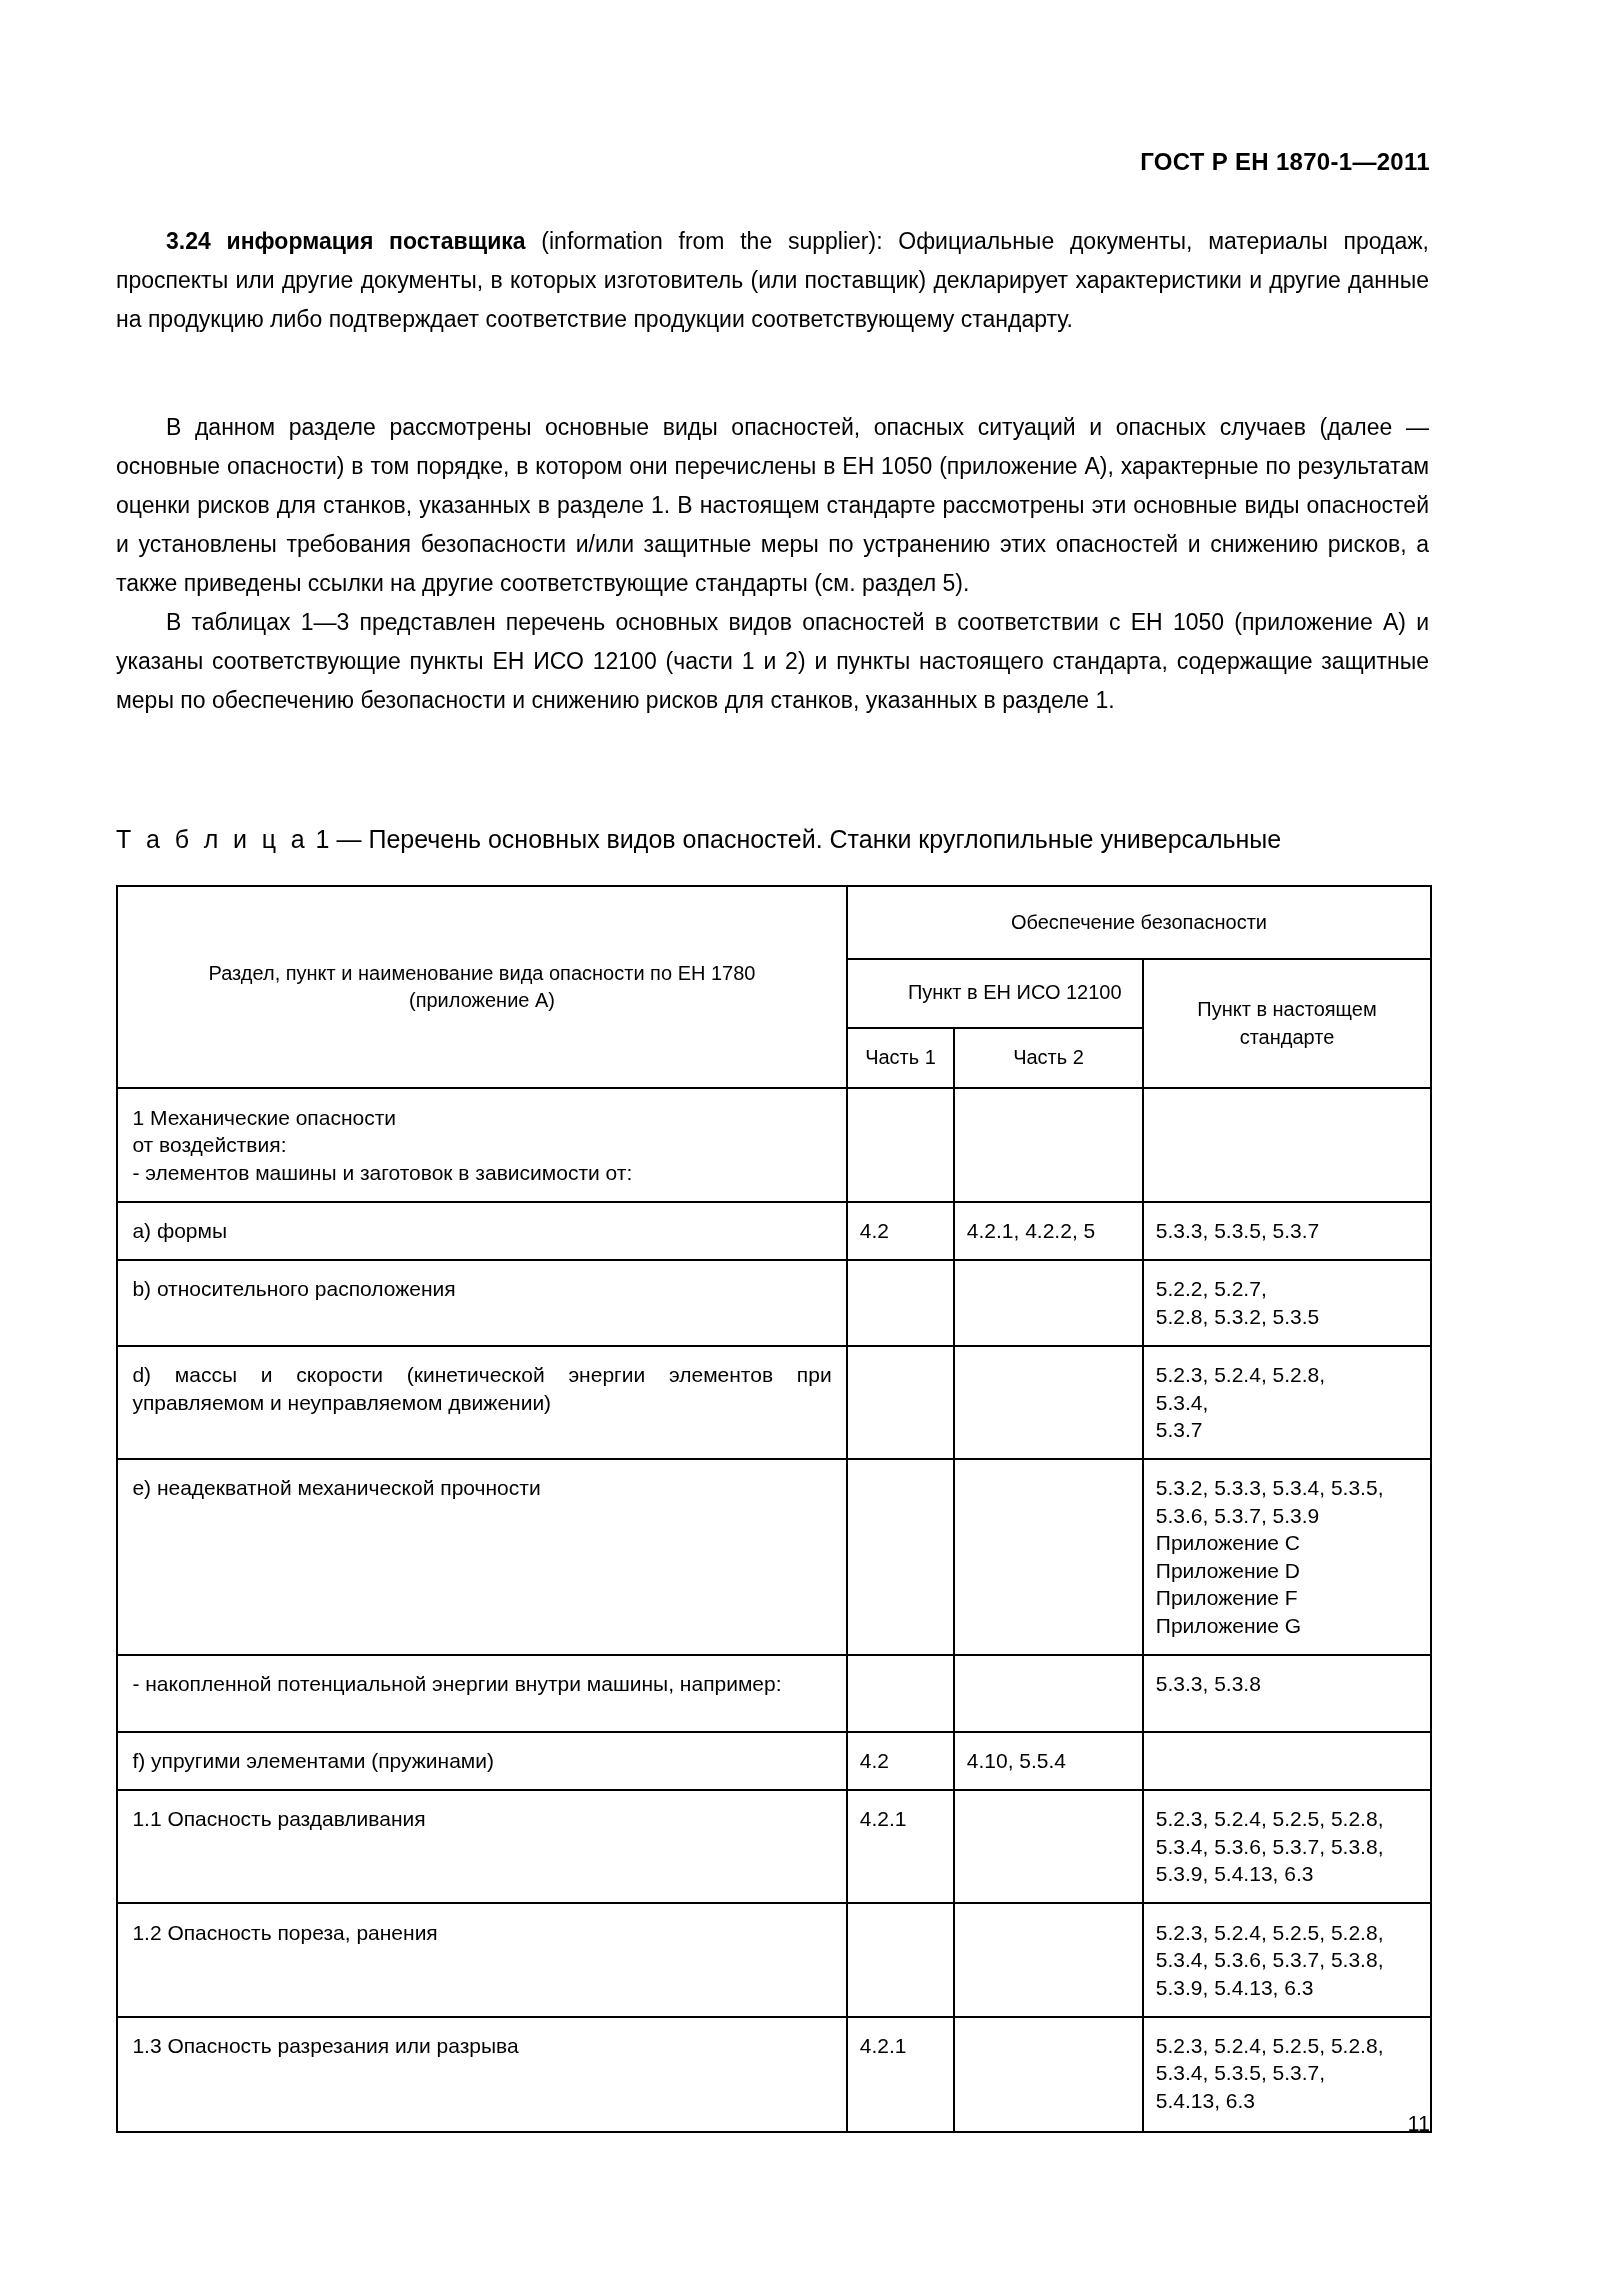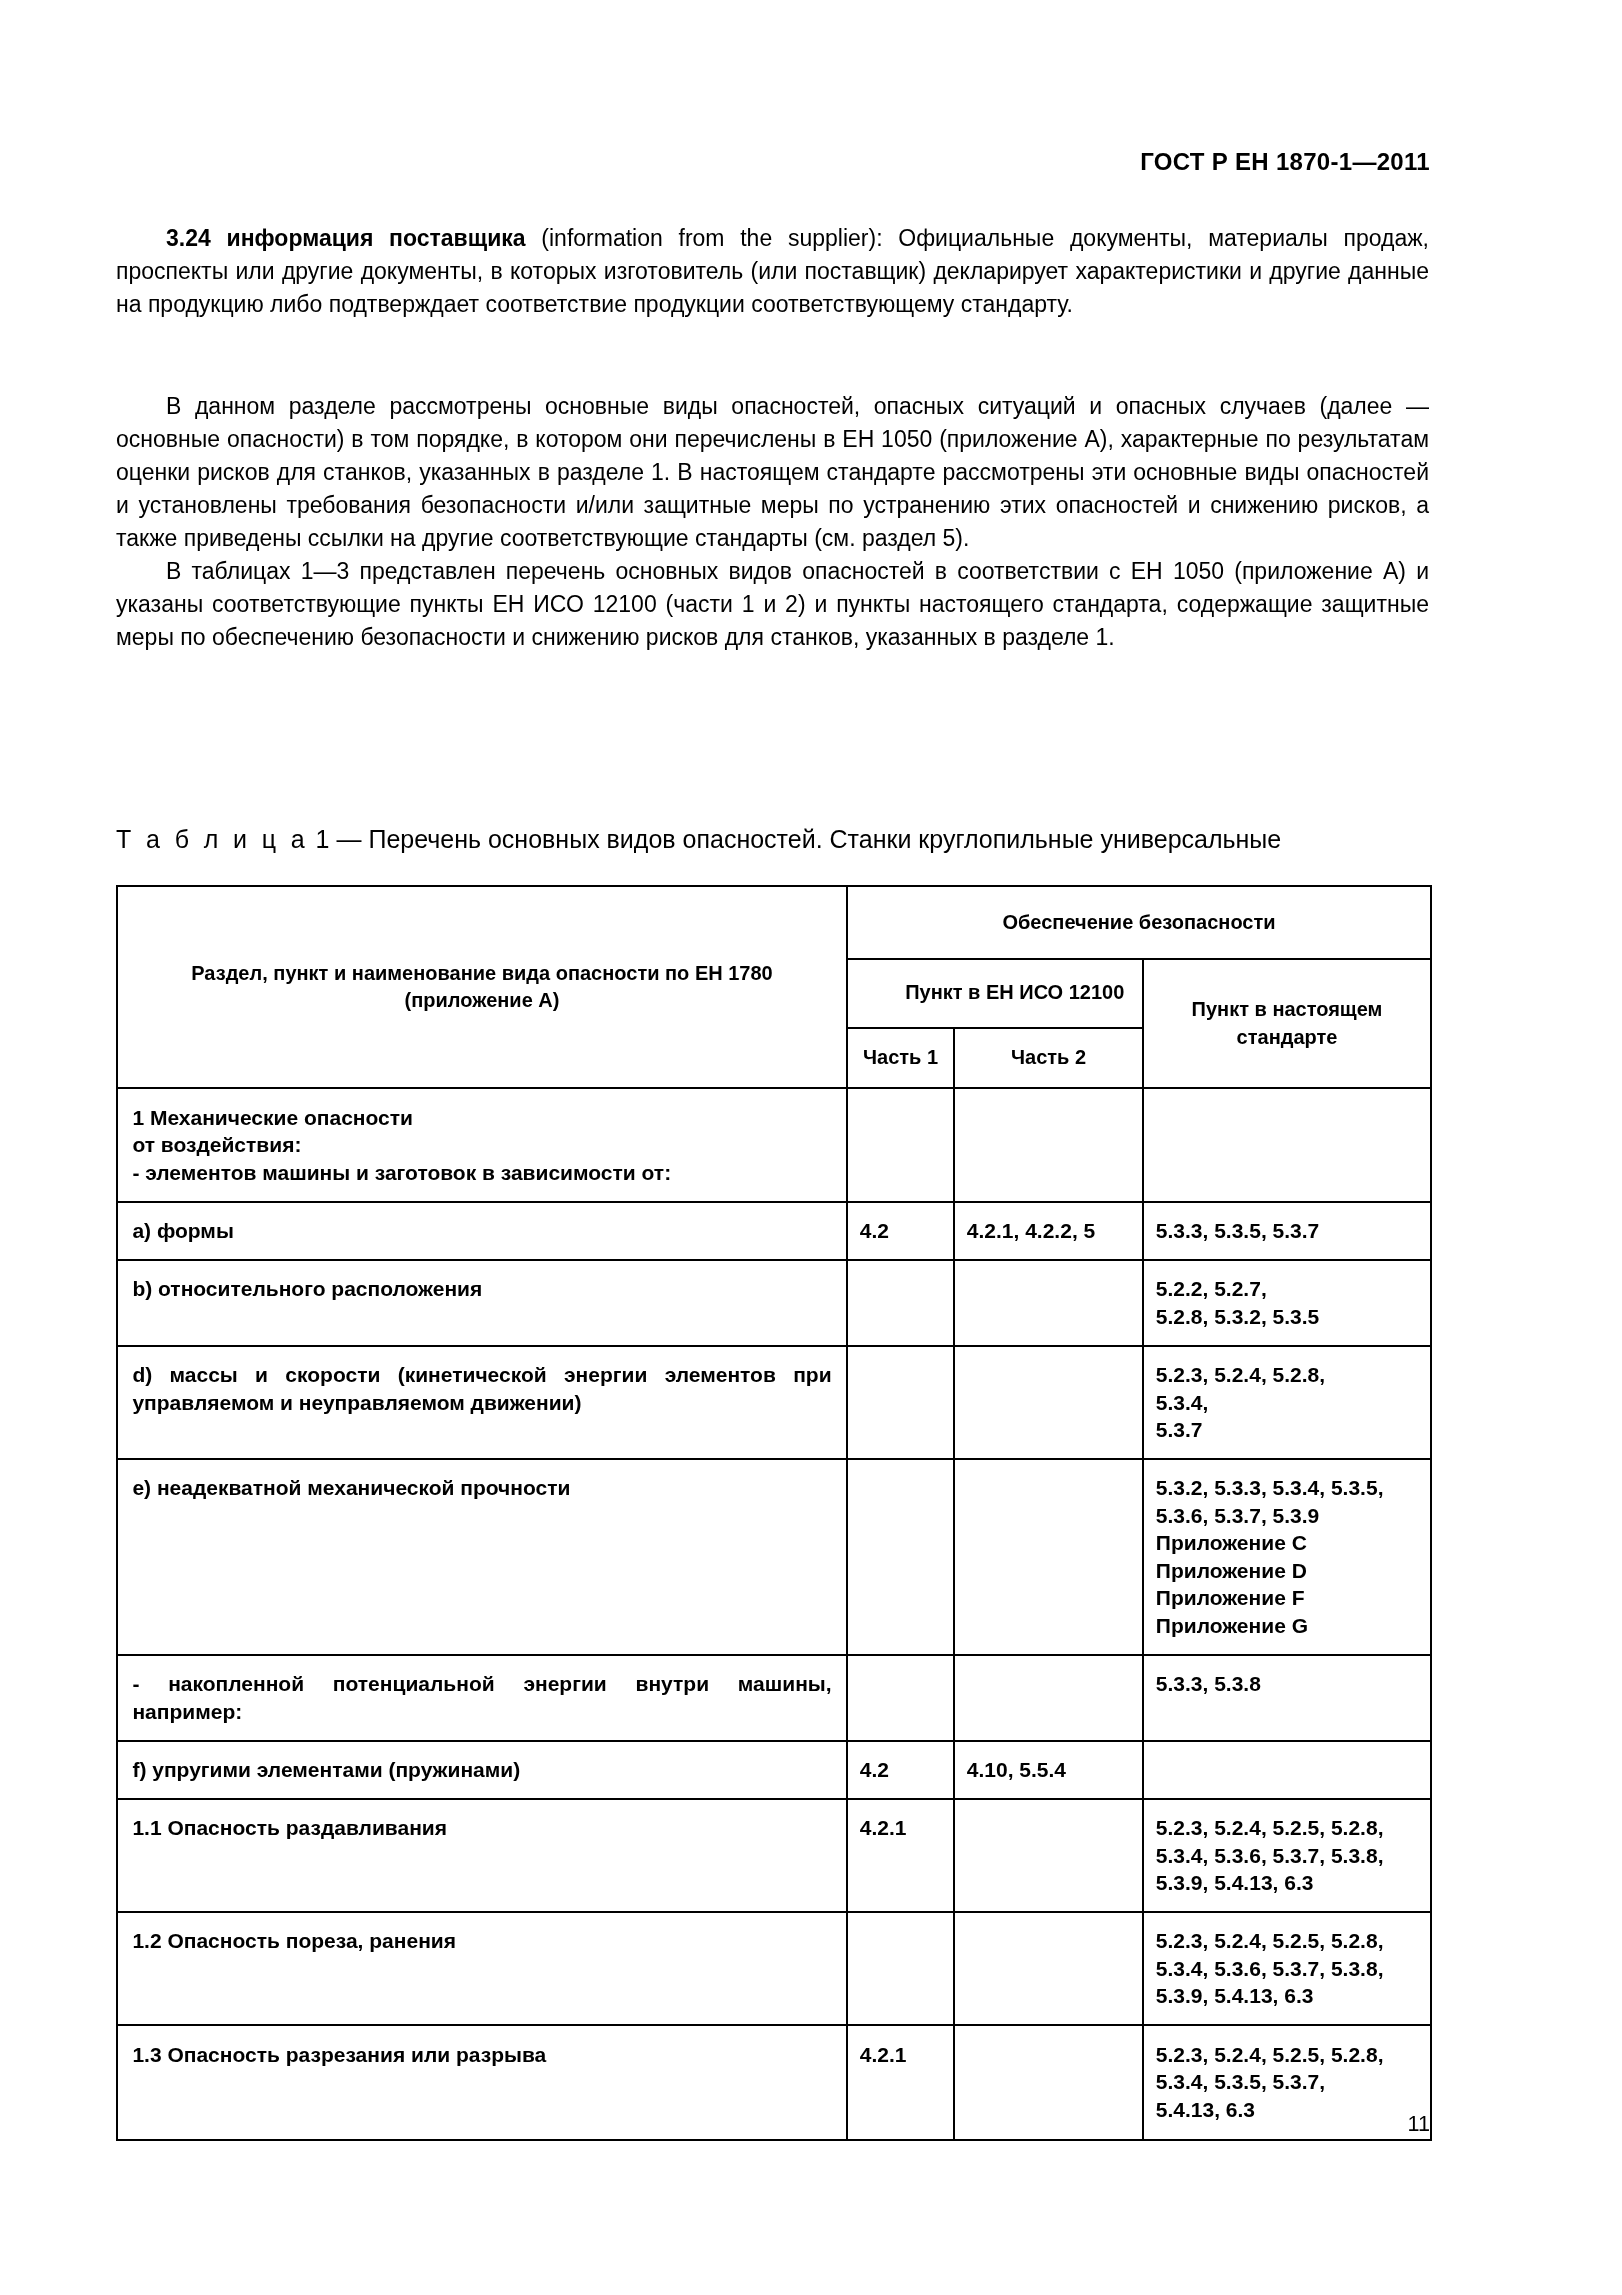--- a/index.html
+++ b/index.html
@@ -40,21 +40,21 @@
   .content {
     position: absolute;
     left: 116px;
     top: 222px;
     width: 1313px;
   }
 
   p.body-par {
     margin: 0;
     font-size: 23px;
-    line-height: 33px;
+    line-height: 39px;
     text-align: justify;
     text-indent: 50px;
     text-justify: inter-word;
   }
 
   .bold { font-weight: bold; }
 
   h2.section-head {
     margin: 0;
     font-size: 27px;
@@ -86,21 +86,21 @@
     width: 1313px;
     border-collapse: collapse;
     table-layout: fixed;
     font-size: 21px;
     line-height: 27.5px;
   }
   .haz-table td, .haz-table th {
     border: 2px solid #000;
     padding: 0;
     vertical-align: top;
-    font-weight: bold;
+    font-weight: normal;
   }
   .haz-table .hdr {
     text-align: center;
     vertical-align: middle;
     font-size: 20px;
     line-height: 27.5px;
     padding: 7.9px 6.5px;
   }
   .haz-table td.c1 {
     padding: 14.4px 14.4px 14.4px 14.4px;

